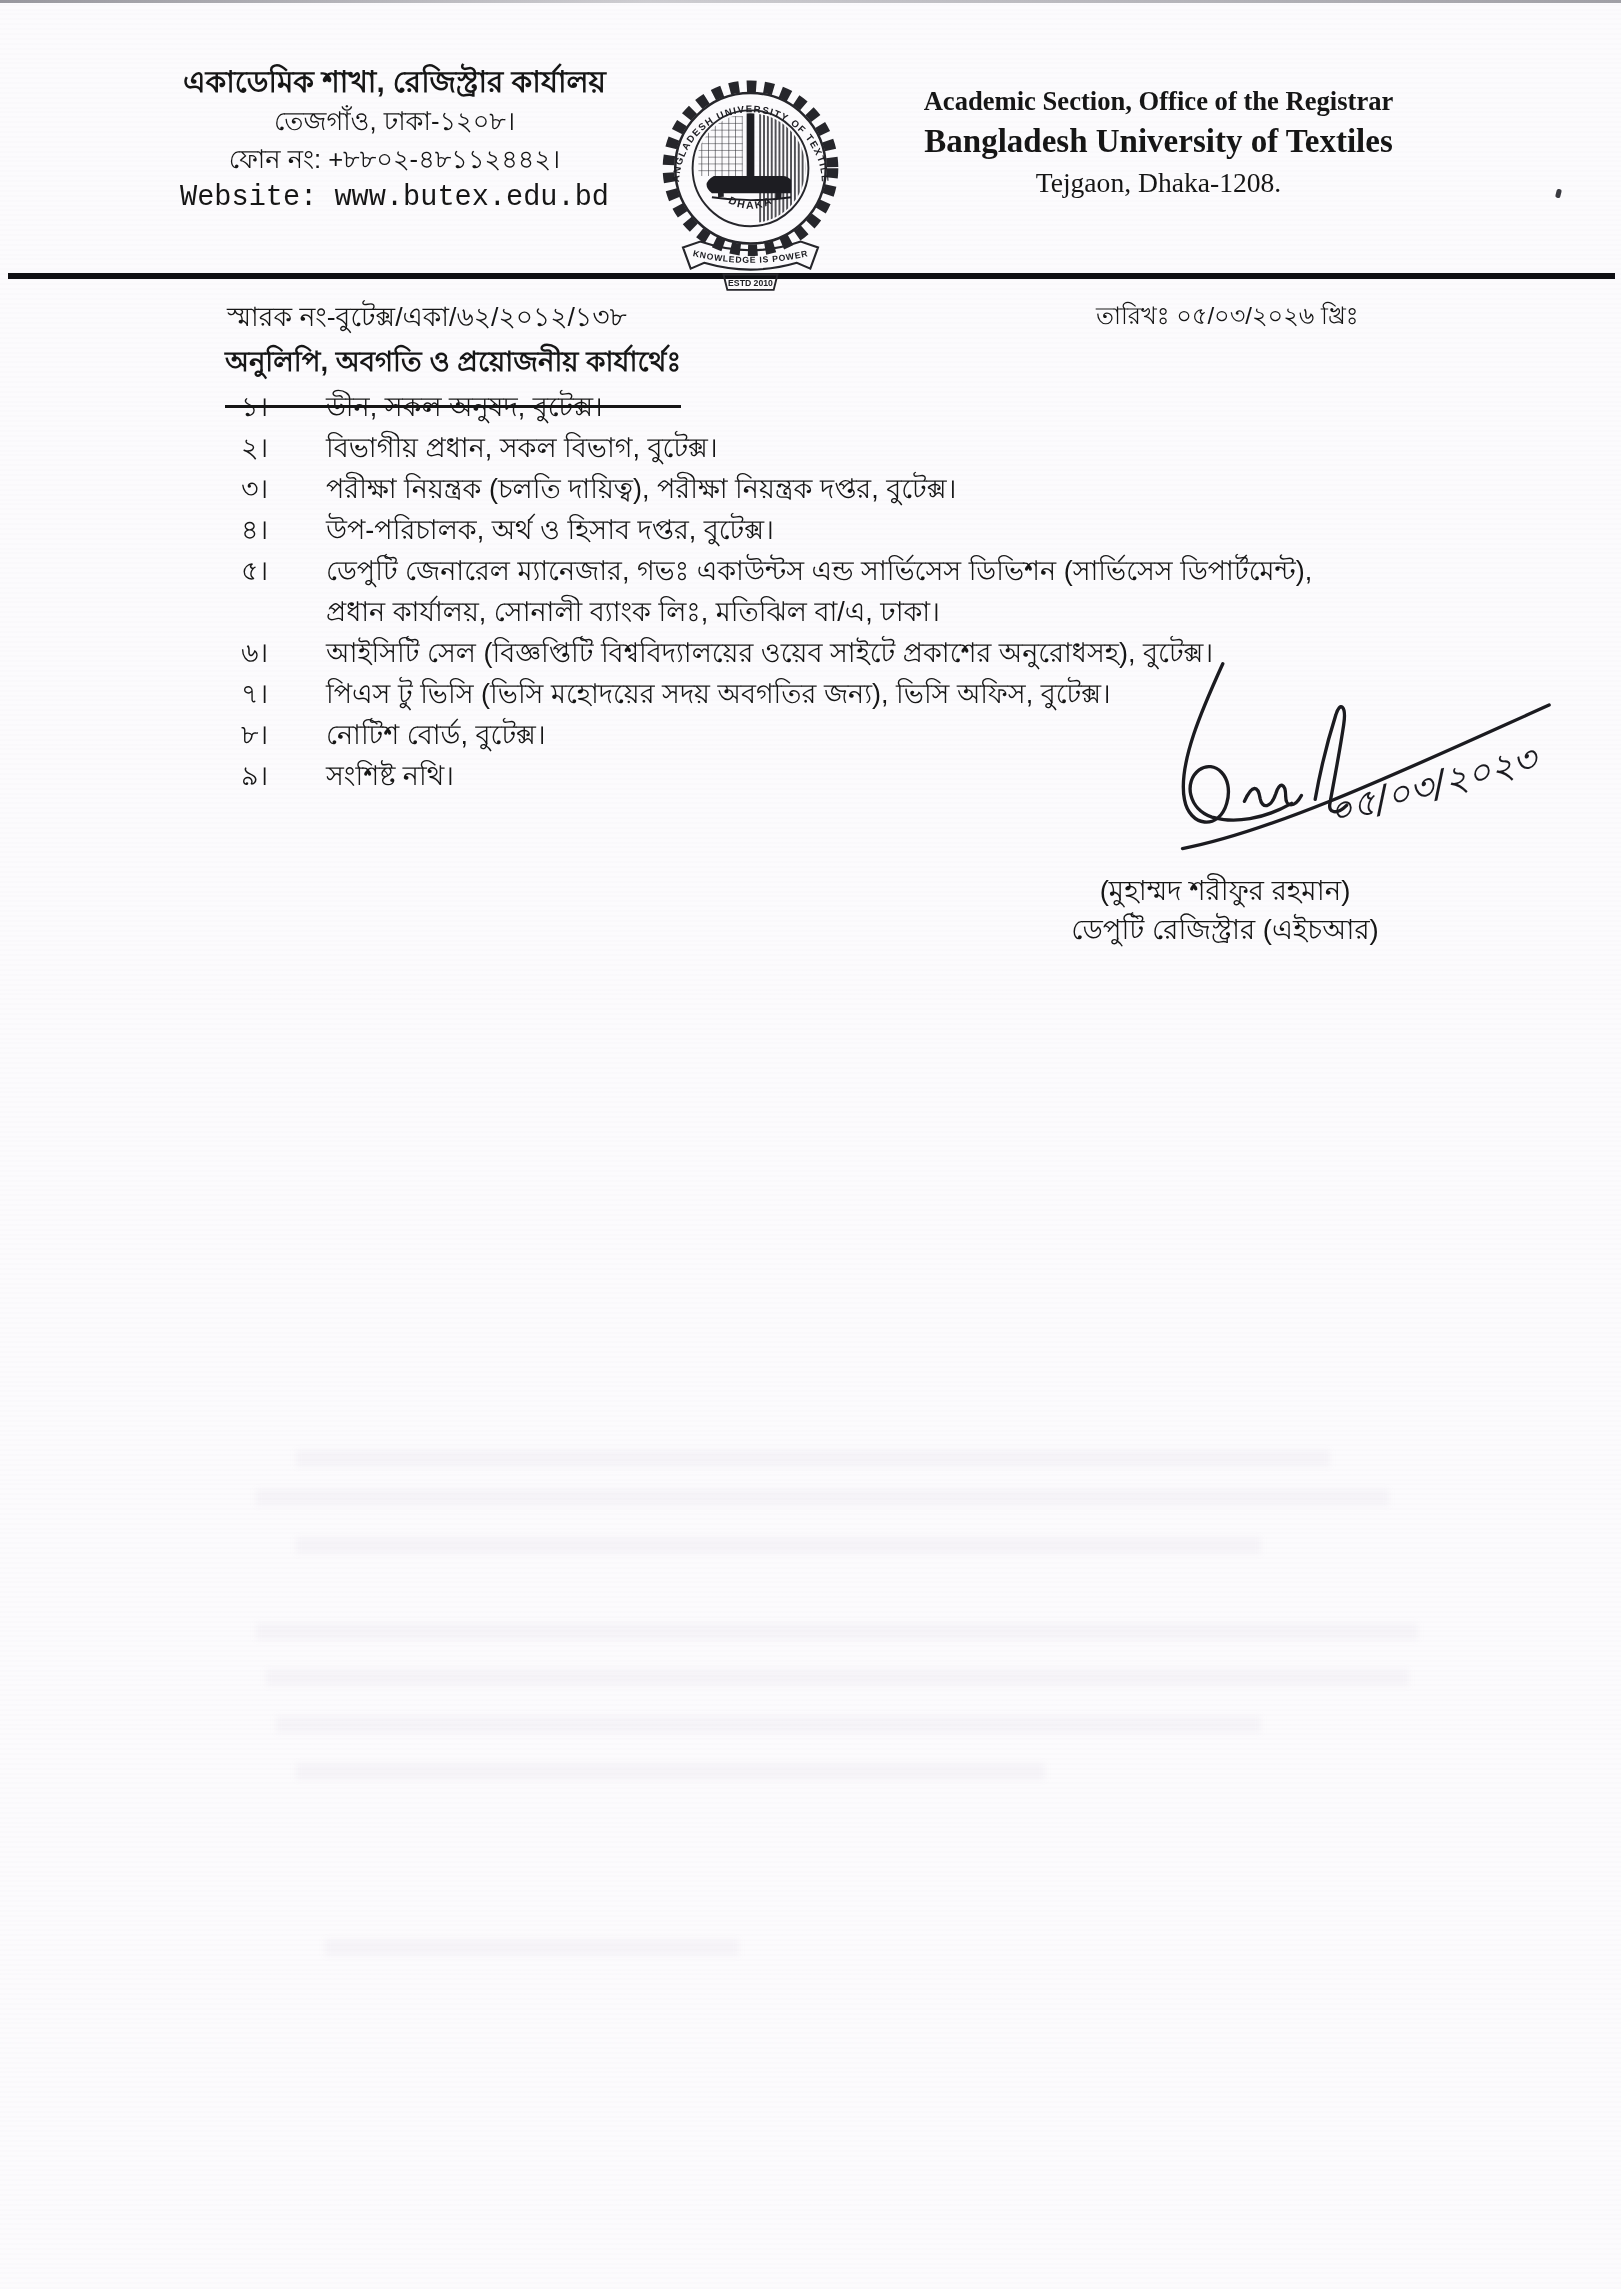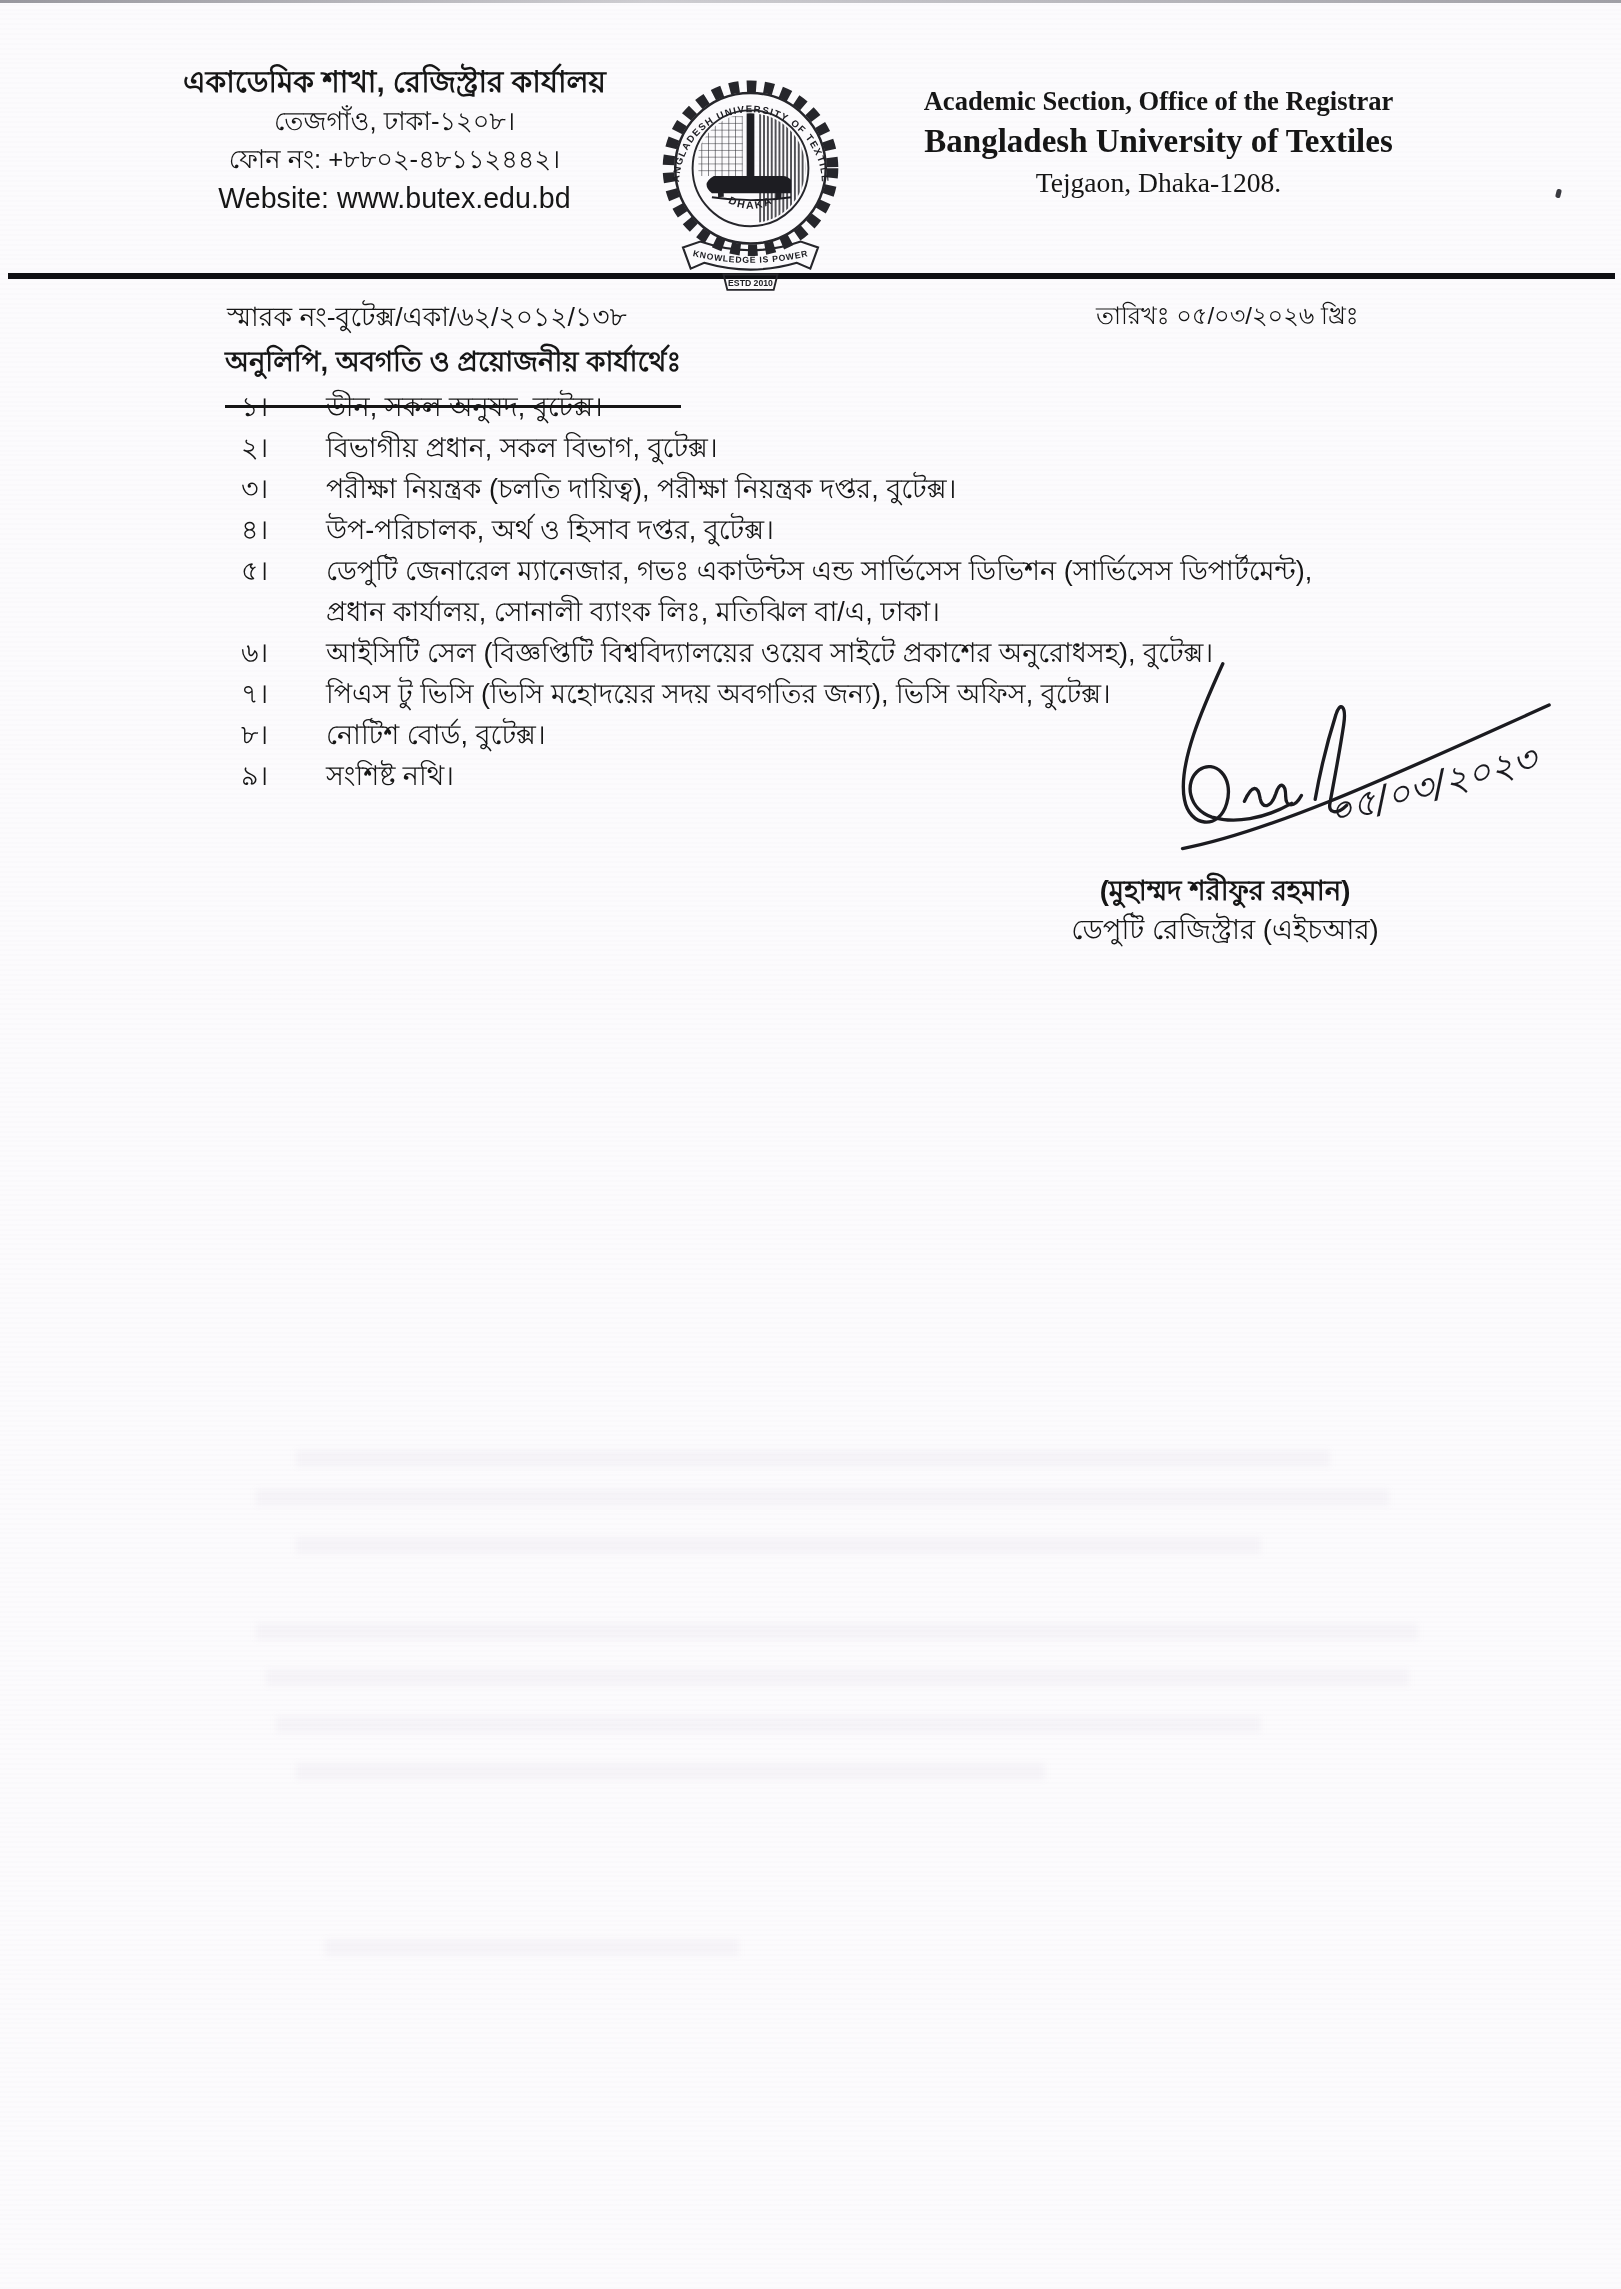--- a/index.html
+++ b/index.html
@@ -15,21 +15,21 @@
     color:#161616;
   }
   .top-edge{position:absolute;left:0;top:0;width:100%;height:3px;
     background:linear-gradient(90deg, rgba(70,70,80,.55), rgba(70,70,80,.25) 40%, rgba(70,70,80,.5));}
   
   .hdr-left{position:absolute;left:148px;top:65px;width:493px;text-align:center;line-height:1.12;}
   .hdr-left .l1{font-size:29.6px;font-weight:700;margin-bottom:8.9px;}
   .hdr-left .l2{font-size:32.5px;font-weight:700;margin-bottom:11.8px;}
   .hdr-left .l3{font-size:25.6px;margin-bottom:8.9px;}
   .hdr-left .l4{font-size:25.6px;margin-bottom:8.9px;}
-  .hdr-left .l5{font-size:28.6px;font-family:Liberation Sans, sans-serif;}
+  .hdr-left .l5{font-size:28.6px;font-family:Liberation Mono, monospace;}
   .hdr-right{position:absolute;left:880px;top:87px;width:557px;text-align:center;
     font-family:"Liberation Serif","DejaVu Serif",serif;line-height:1.1;}
   .hdr-right .r1{font-size:26.6px;font-weight:700;margin-bottom:6.9px;}
   .hdr-right .r2{font-size:33px;font-weight:700;margin-bottom:8.9px;}
   .hdr-right .r3{font-size:27.6px;margin-bottom:4.9px;}
   .hdr-right .r4{font-size:27.6px;margin-bottom:4.9px;}
   .hdr-right .r5{font-size:27.6px;}
   .logo{position:absolute;left:654px;top:75px;width:193px;height:229px;z-index:3;}
   .rule{position:absolute;left:7.9px;right:5.9px;top:273px;height:5.9px;background:#101014;z-index:2;}
   
@@ -39,21 +39,21 @@
     border-bottom:3px solid #161616;padding-bottom:18px;}
   
   .dist-list{position:absolute;left:241px;top:387px;width:1133px;}
   .row{display:flex;font-size:27px;line-height:41px;}
   .row .num{flex:0 0 85px;}
   .row .txt{flex:1;}
   
   .sig-svg{position:absolute;left:1128px;top:650px;width:453px;height:231px;z-index:4;}
   .signer{position:absolute;left:1040px;top:871px;width:370px;text-align:center;
     font-size:27.6px;line-height:39px;}
-  .signer .nm{font-weight:700;text-align:center;}
+  .signer .nm{font-weight:400;text-align:center;}
   
   .speck{position:absolute;left:1556px;top:189px;width:4.9px;height:8.9px;background:#3a3a40;
     border-radius:2px;transform:rotate(14deg);}
   .ghost{position:absolute;height:16.7px;filter:blur(3px);background:rgba(140,130,165,0.055);}
   .g1{left:296px;top:1450px;width:1034px;}
   .g2{left:256px;top:1489px;width:1133px;}
   .g3{left:296px;top:1537px;width:965px;}
   .g4{left:256px;top:1623px;width:1162px;}
   .g5{left:266px;top:1669px;width:1143px;}
   .g6{left:276px;top:1716px;width:985px;}

